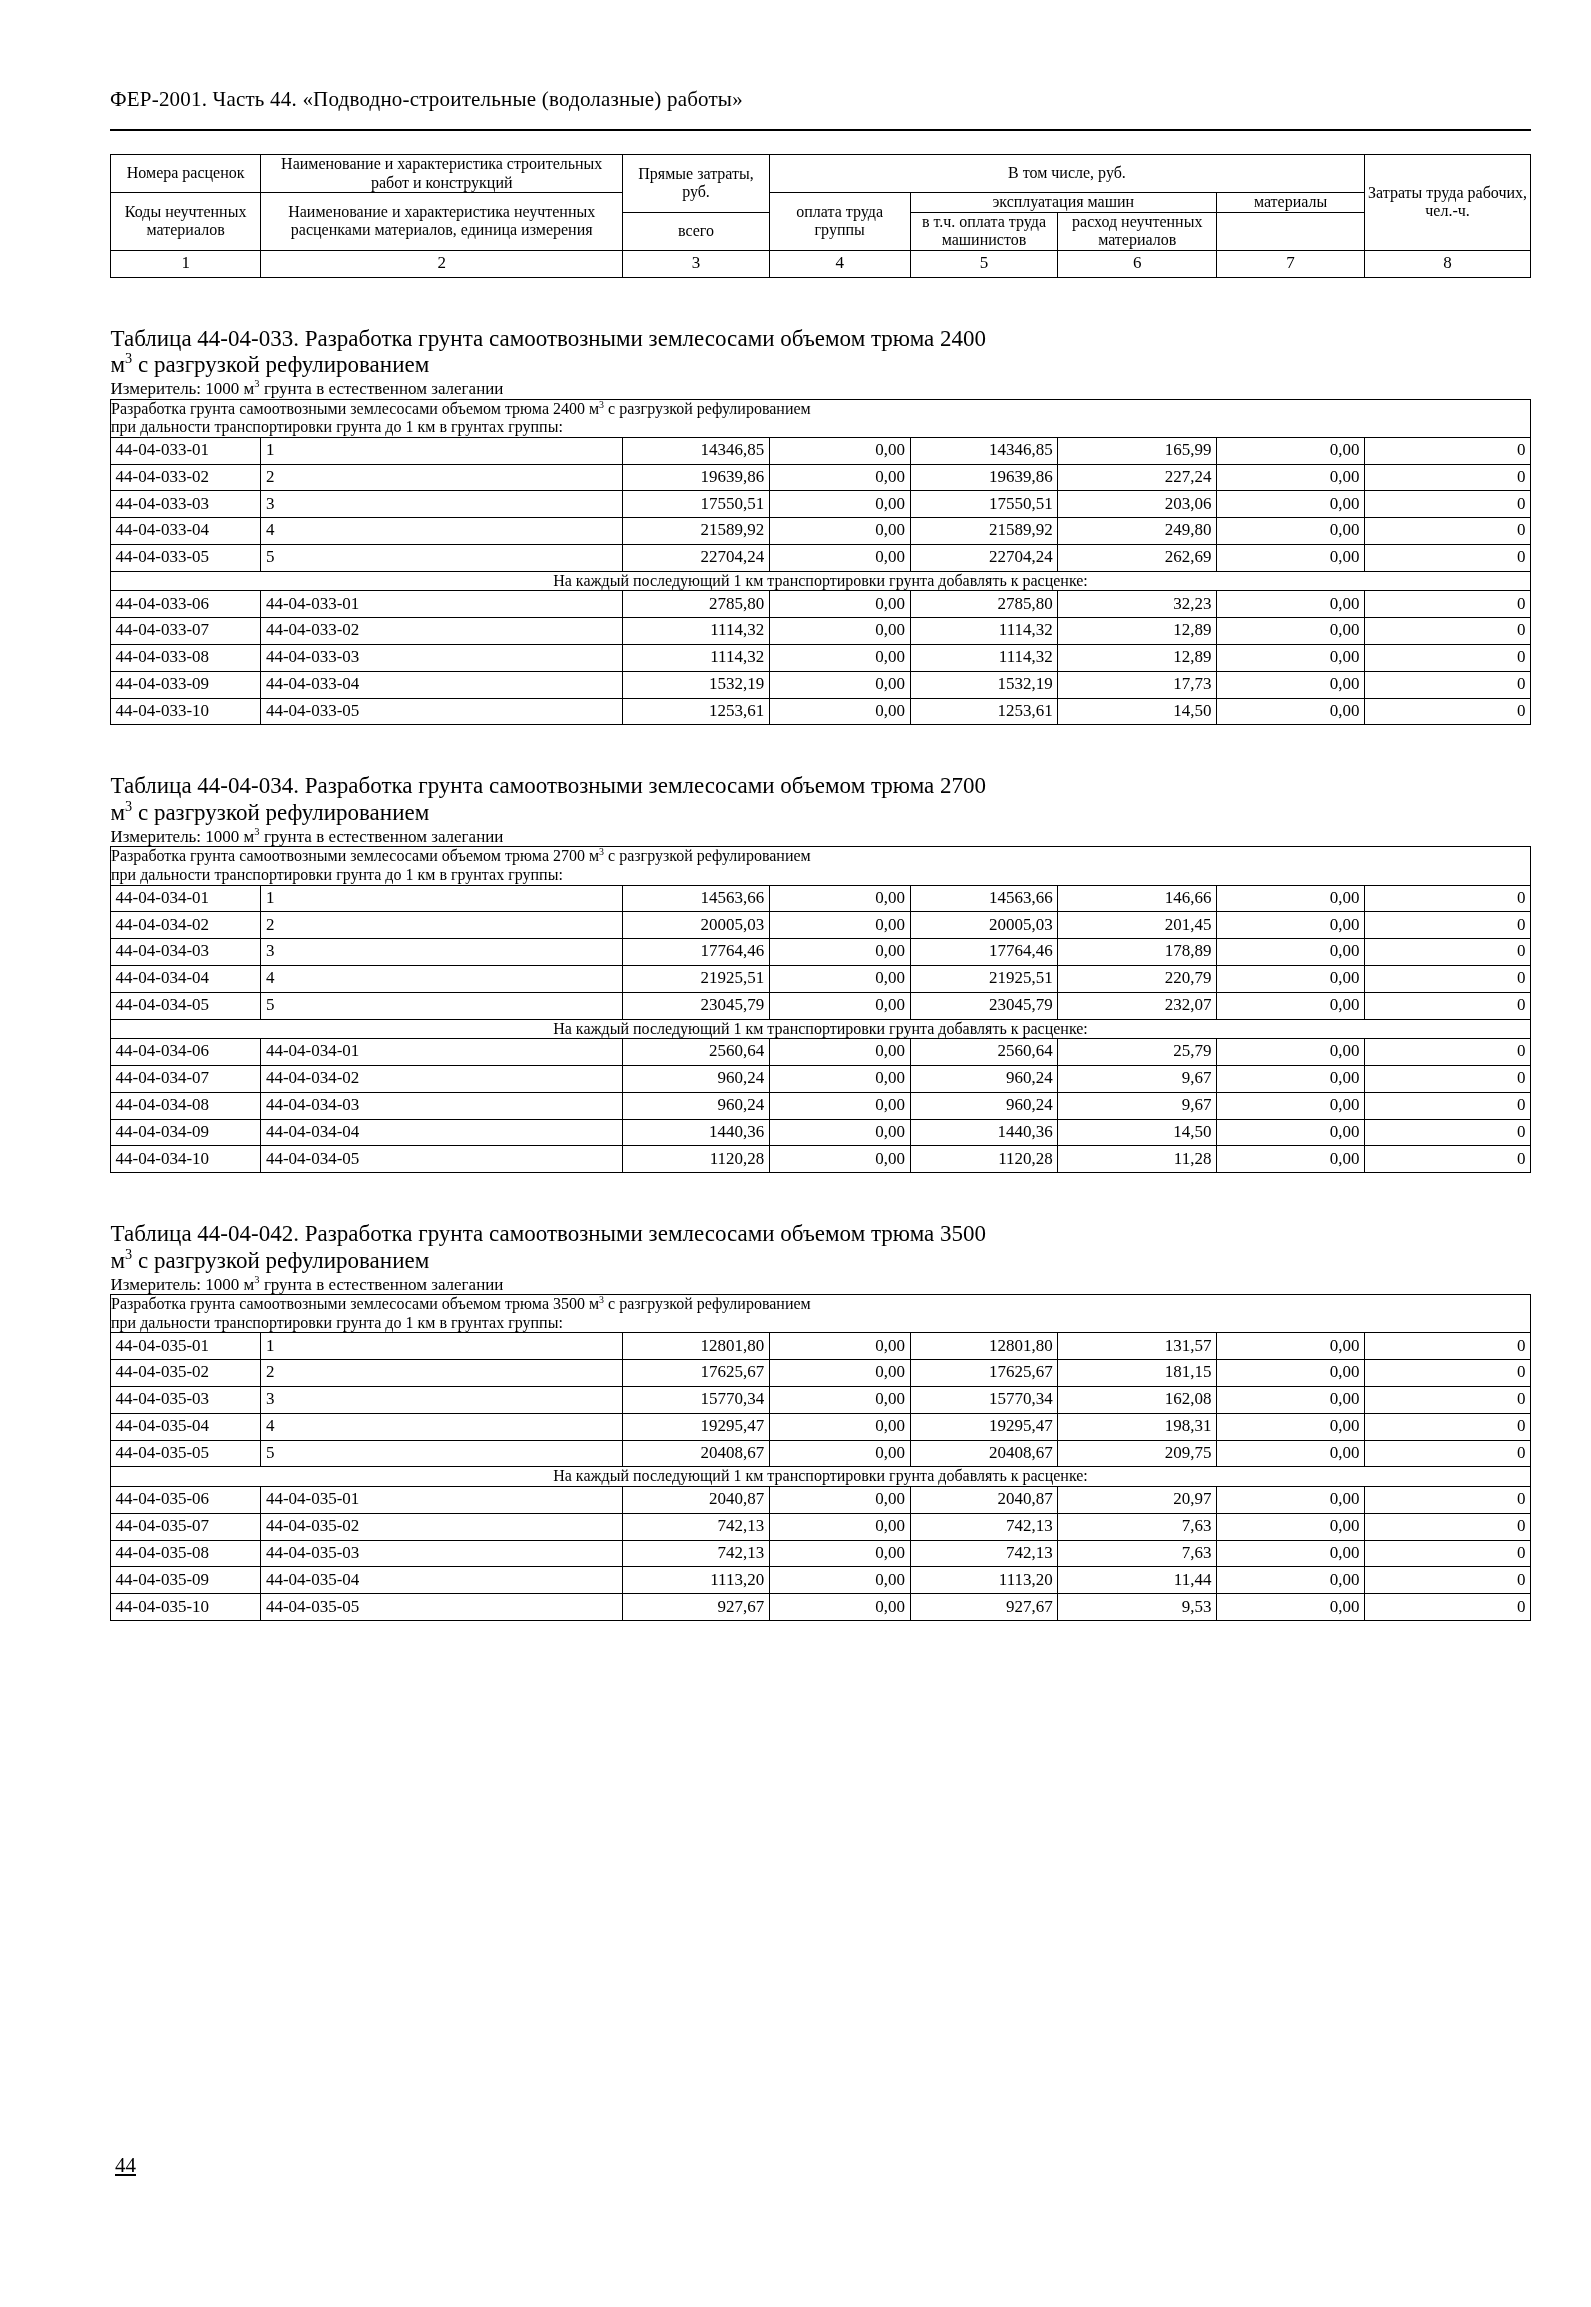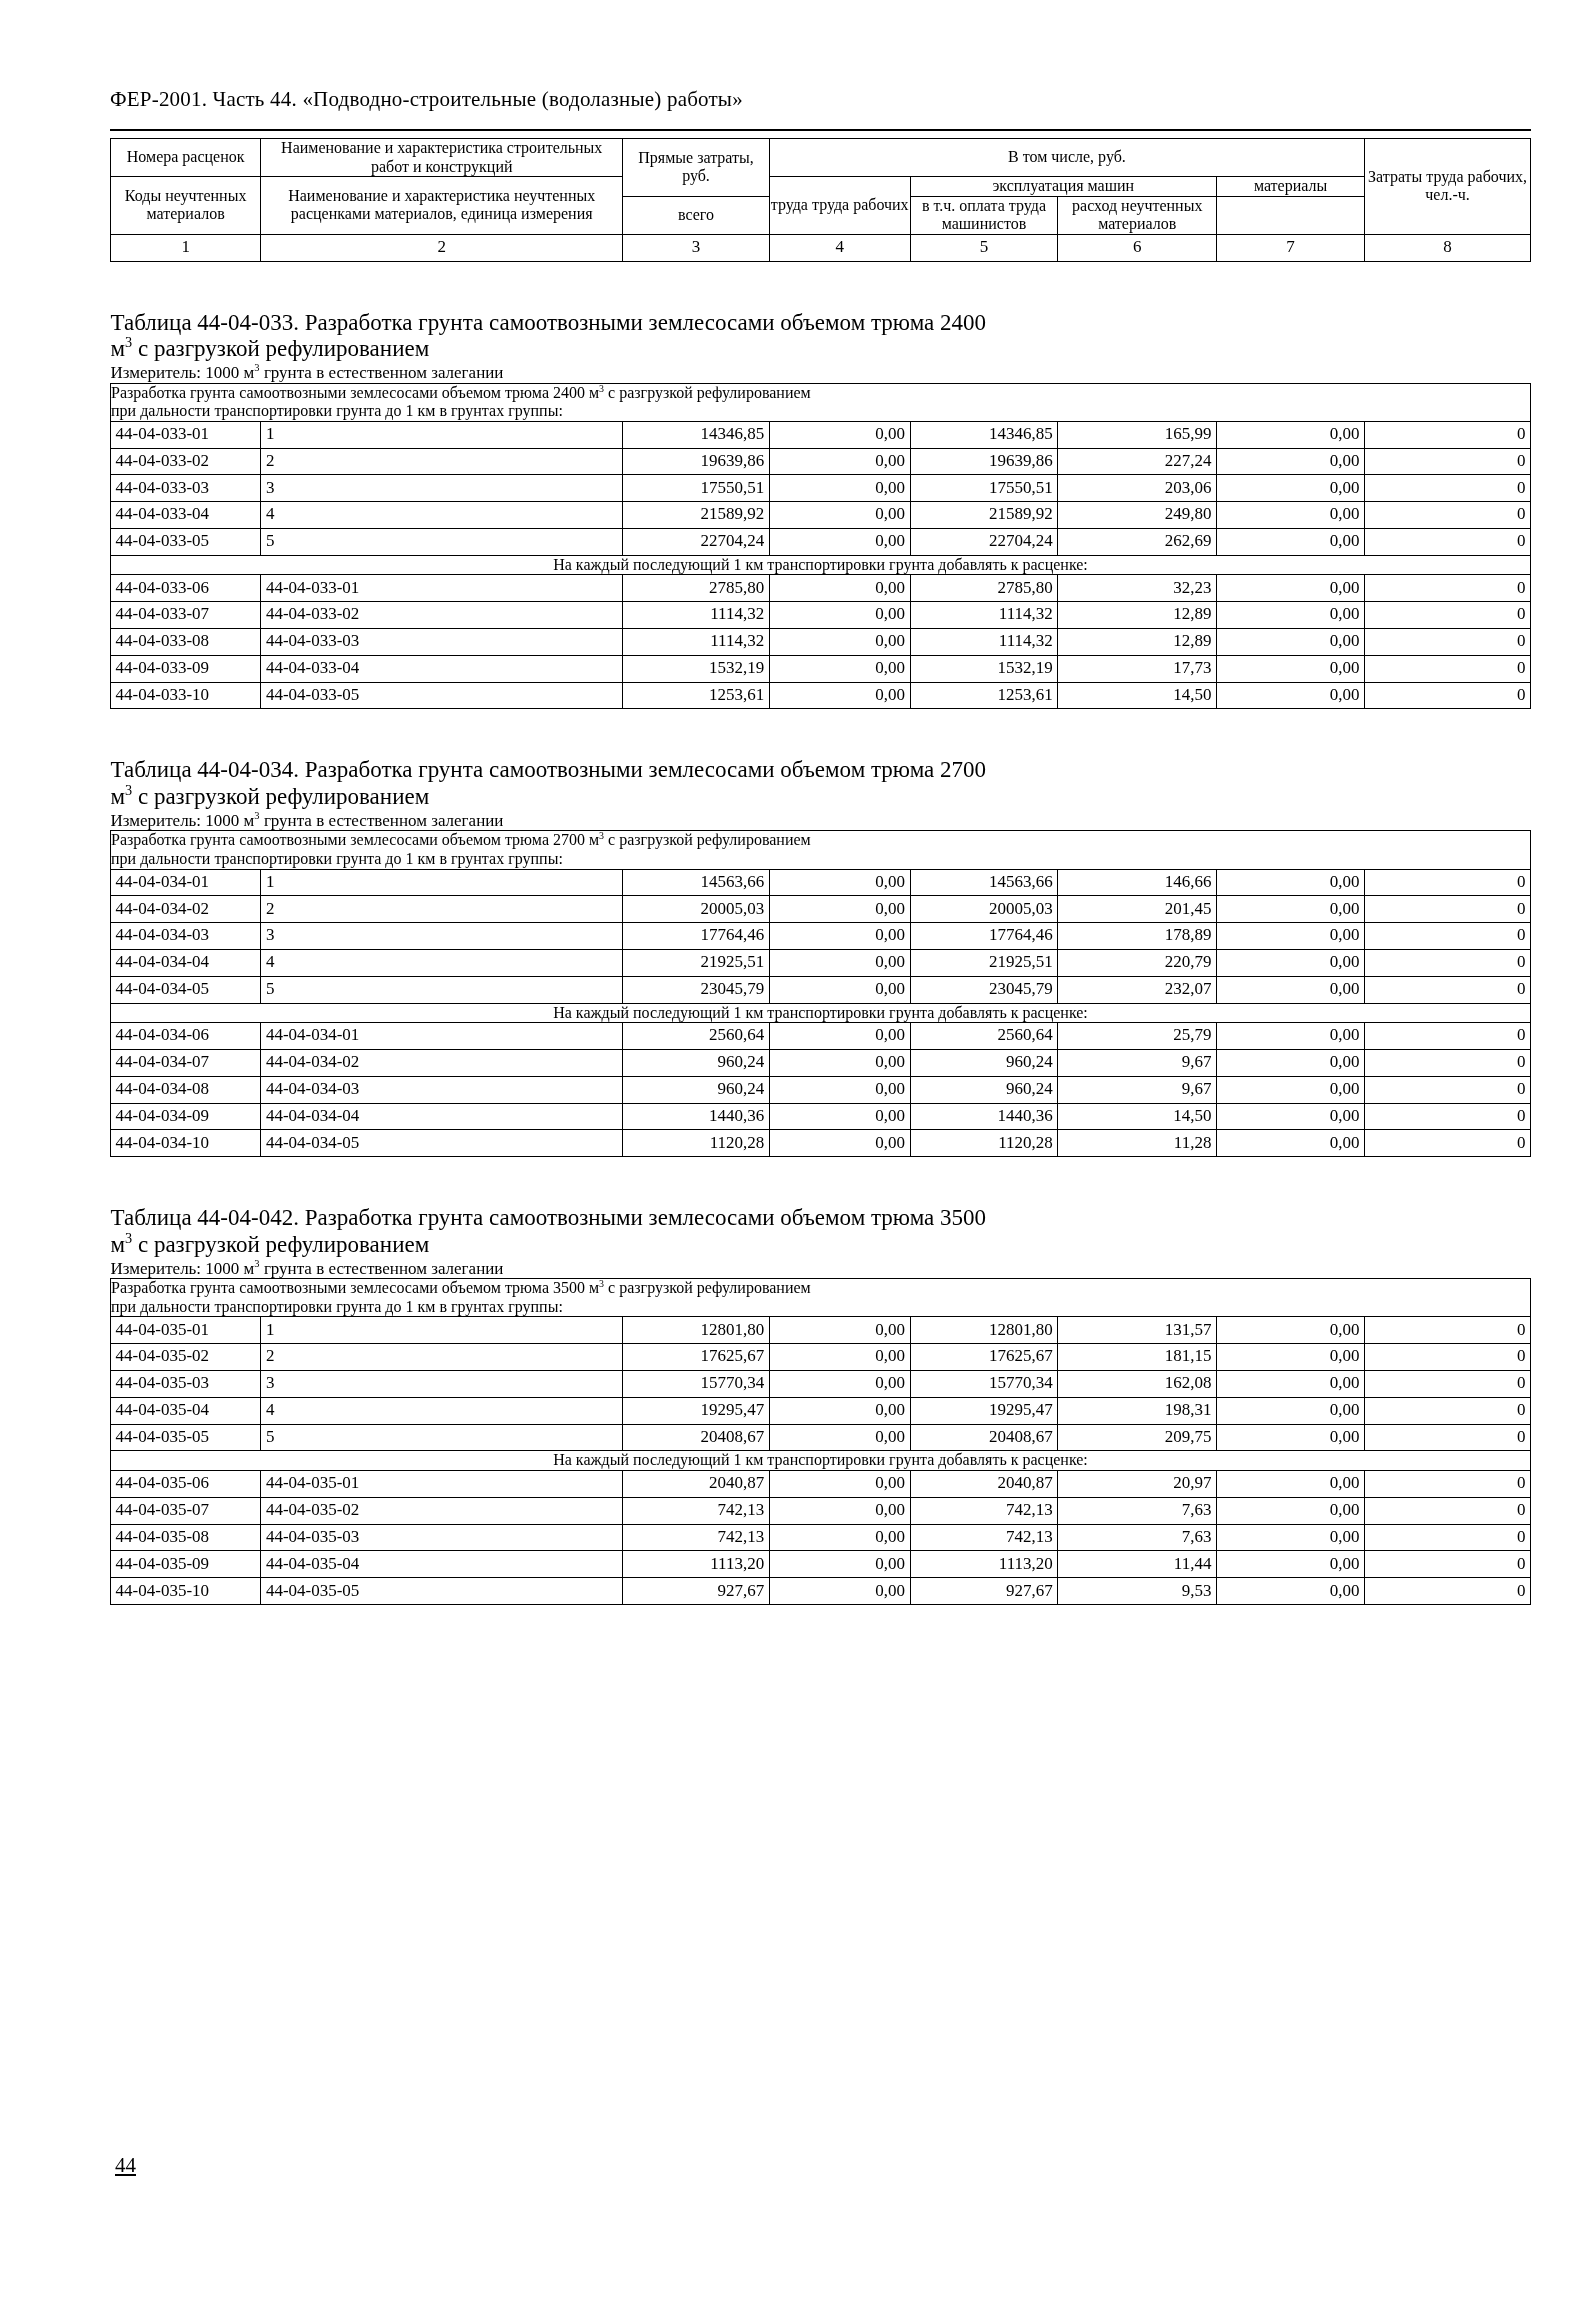--- a/index.html
+++ b/index.html
@@ -39,21 +39,21 @@
     top: 129px;
     width: 1421px;
     height: 2.3px;
     background: #000;
   }
 
   
   .doc-table {
     position: absolute;
     left: 110px;
-    top: 138px;
+    top: 154px;
     width: 1421px;
     border-collapse: collapse;
     table-layout: fixed;
     font-size: 16px;
   }
   .doc-table td, .doc-table th {
     border: 1.2px solid #000;
     padding: 0;
     vertical-align: middle;
     font-weight: normal;
@@ -160,21 +160,21 @@
       <tr>
         <td class="hcell" rowspan="1">Номера расценок</td>
         <td class="hcell" rowspan="1">Наименование и характеристика строительных работ и конструкций</td>
         <td class="hcell" rowspan="2">Прямые затраты, руб.</td>
         <td class="hcell" colspan="4">В том числе, руб.</td>
         <td class="hcell" rowspan="3">Затраты труда рабочих, чел.-ч.</td>
       </tr>
       <tr>
         <td class="hcell" rowspan="2">Коды неучтенных материалов</td>
         <td class="hcell" rowspan="2">Наименование и характеристика неучтенных расценками материалов, единица измерения</td>
-        <td class="hcell" rowspan="2">труда труда рабочих</td>
+        <td class="hcell" rowspan="2">оплата труда группы</td>
         <td class="hcell" colspan="2">эксплуатация машин</td>
         <td class="hcell" rowspan="1">материалы</td>
       </tr>
       <tr>
         <td class="hcell" rowspan="1">всего</td>
         <td class="hcell" rowspan="1">в т.ч. оплата труда машинистов</td>
         <td class="hcell" rowspan="1">расход неучтенных материалов</td>
       </tr>
       <tr class="numrow">
         <td>1</td>

